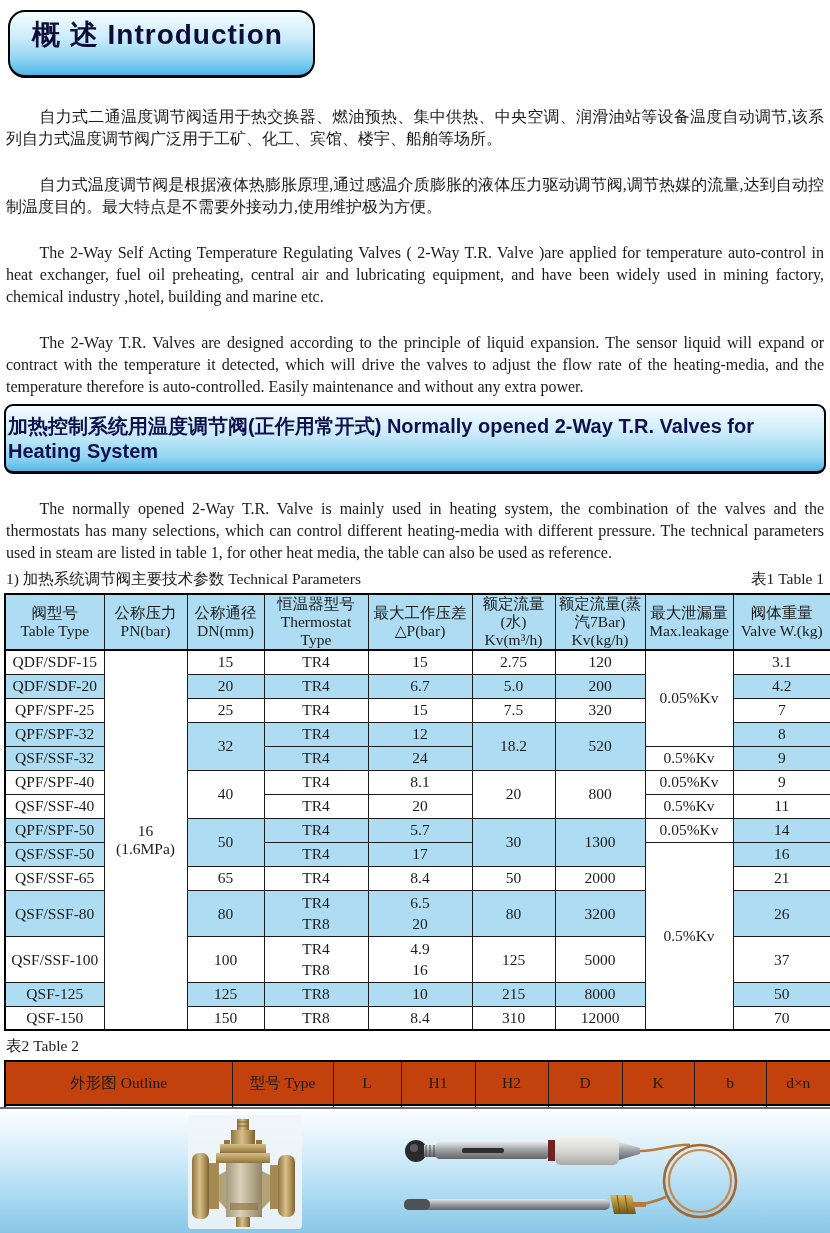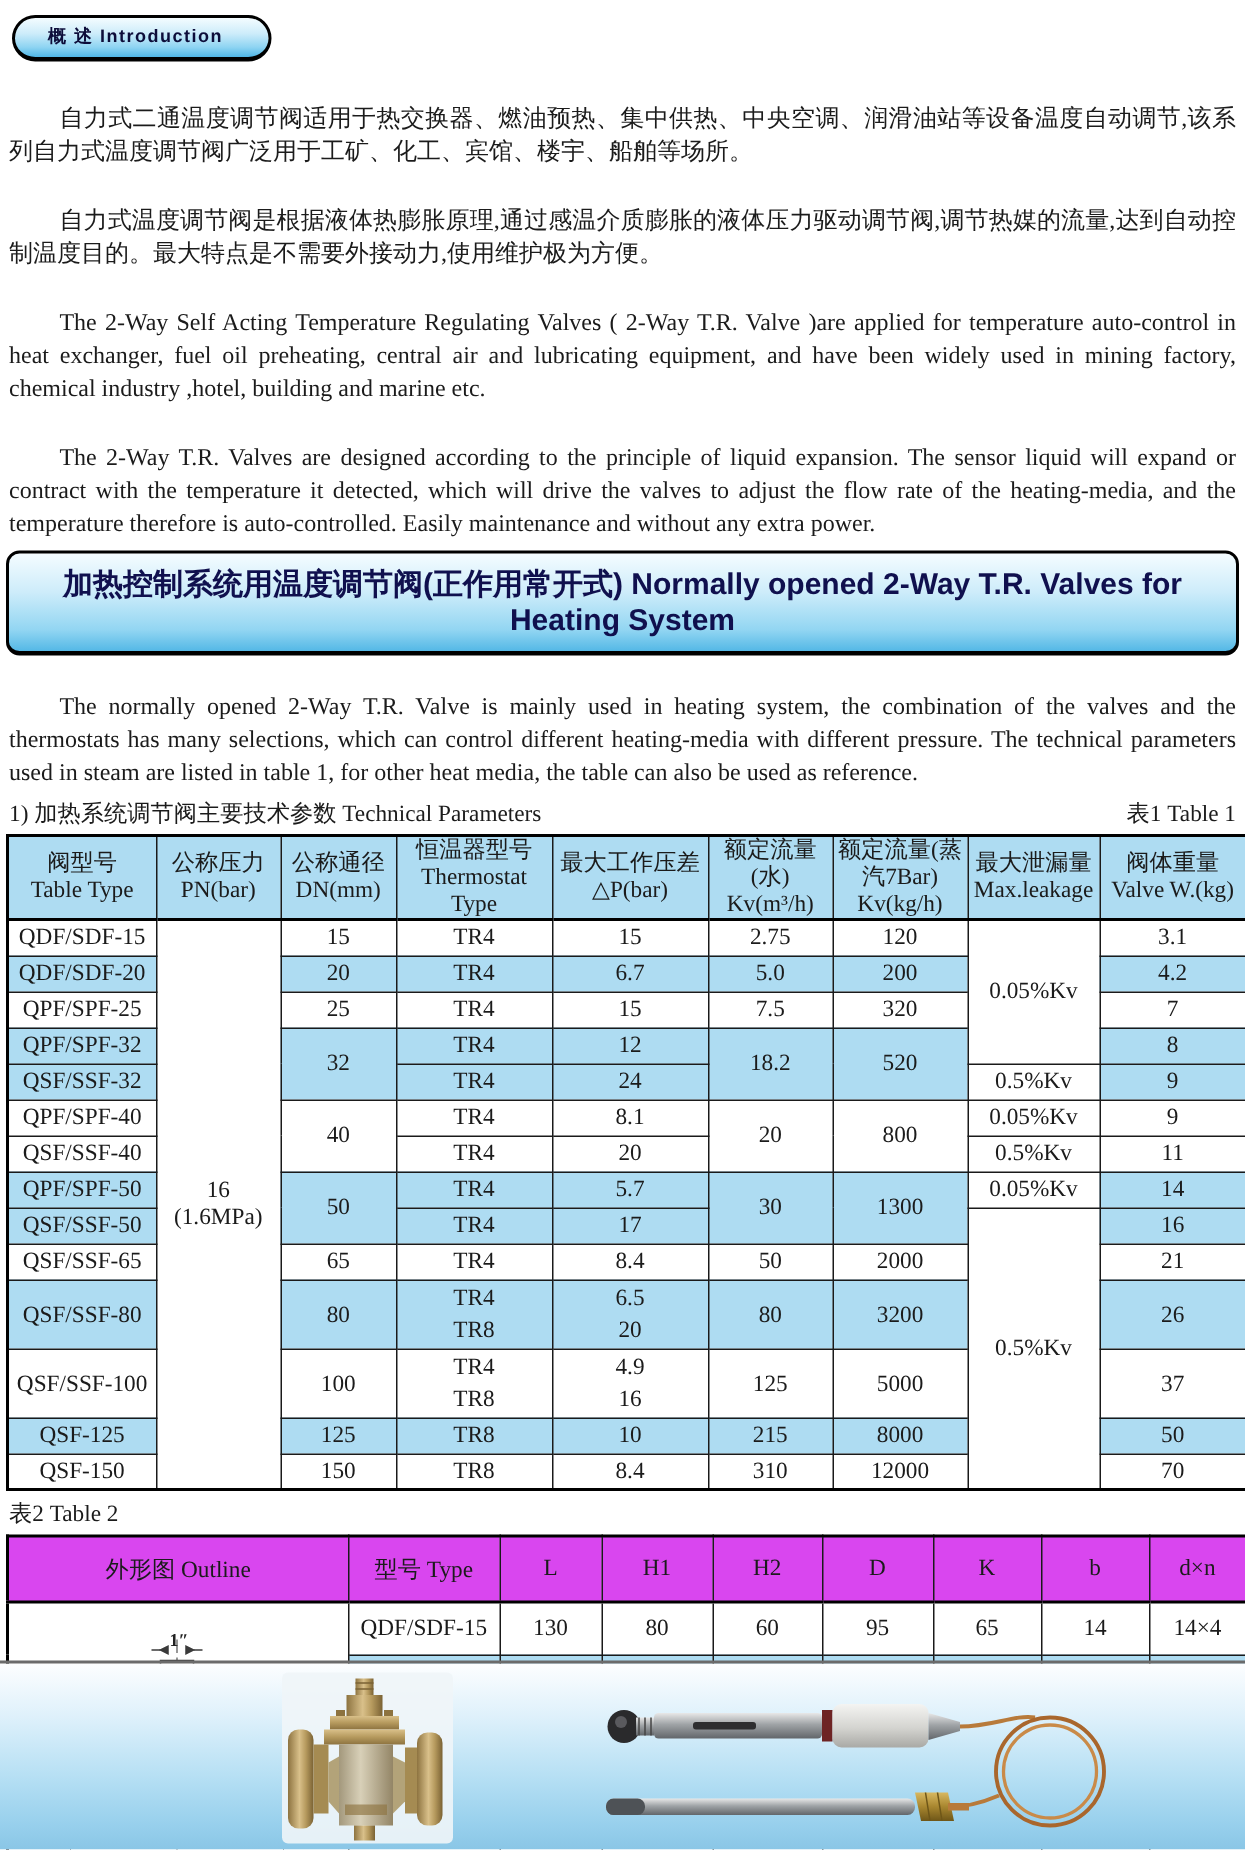--- a/index.html
+++ b/index.html
@@ -11,38 +11,37 @@
     color: #1b1b1b;
     overflow: hidden;
     position: relative;
   }
   .content { padding: 0 4px; }
 
   
   .pill {
     display: inline-block;
     margin: 10px 0 4px 4px;
-    padding: 4px 30px 5px 22px;
+    padding: 4px 30px 21px 22px;
     border: 2px solid #000;
     border-bottom-width: 3px;
     border-radius: 17px;
     background: linear-gradient(180deg, #f4fcff 0%, #cdecfa 40%, #8ed4f2 75%, #4fb6e6 100%);
     font-family: "Liberation Sans", sans-serif;
     font-weight: bold;
-    font-size: 12px;
+    font-size: 28px;
     color: #0d0d3a;
     letter-spacing: 1px;
   }
   .banner {
     margin: 6px 0 8px 0;
     border: 2px solid #000;
     border-bottom-width: 3px;
     border-radius: 9px;
     background: linear-gradient(180deg, #f4fcff 0%, #cdecfa 40%, #93d6f2 78%, #54b8e6 100%);
-    text-align: center;
     padding: 7px 2px 8px 2px;
     font-family: "Liberation Sans", sans-serif;
     font-weight: bold;
     font-size: 20px;
     color: #10104e;
   }
 
   
   .para {
     font-size: 16px;
@@ -83,21 +82,21 @@
   .t1 thead th {
     background: #aedcf2;
     height: 56px;
     border-bottom: 2.5px solid #000;
     line-height: 18px;
   }
   .t1 tbody td { height: 24px; }
   .t1 tr.dbl td { height: 46px; line-height: 21px; }
   td.b { background: #aedcf2; }
   .t2 thead th {
-    background: #d946ef;
+    background: #c2410c;
     height: 44px;
     border-bottom: 2px solid #000;
   }
   .t2 tbody td { height: 30px; }
   .t2 td.outline-cell { background: #fff; vertical-align: middle; }
 
   
   .photo-band {
     position: absolute;
     left: 0; right: 0; bottom: 0;

